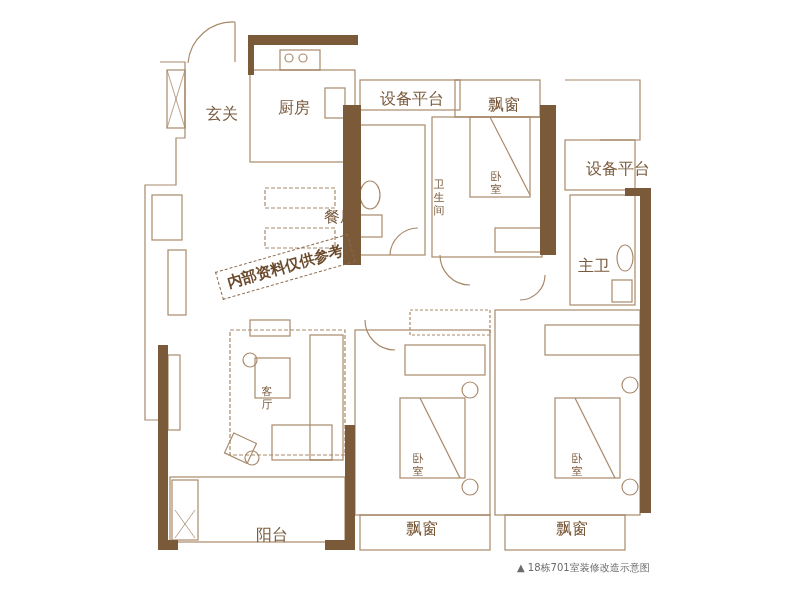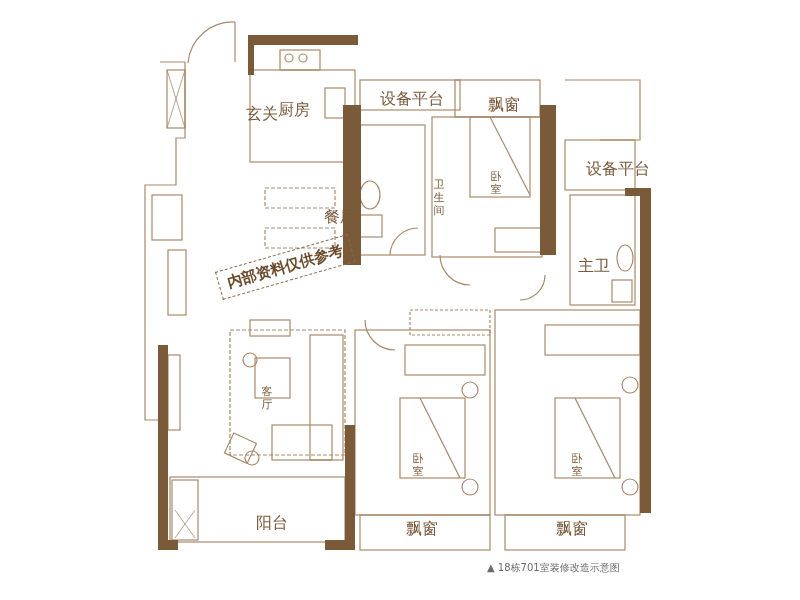--- a/index.html
+++ b/index.html
@@ -1,21 +1,21 @@
 <!DOCTYPE html>
 <html><head>
 <meta charset="utf-8">
 <style>
   html,body{margin:0;padding:0;background:#ffffff;}
   body{width:800px;height:600px;position:relative;overflow:hidden;font-family:"DejaVu Sans",sans-serif;}
   .plan{position:absolute;left:0;top:0;width:800px;height:600px;}
   .lbl{position:absolute;color:#7a5a3c;font-size:16px;line-height:13px;white-space:nowrap;}
   .vlbl{position:absolute;color:#7a5a3c;font-size:11px;line-height:13px;width:12px;word-break:break-all;text-align:center;}
   .stamp{position:absolute;left:215px;top:272px;padding:4px 8px;border:1px dashed #8b6a4a;color:#6b4a2c;font-weight:bold;font-size:15px;transform:rotate(-16deg);transform-origin:left top;white-space:nowrap;}
-  .caption{position:absolute;left:487px;top:561px;font-size:10px;color:#6b6b6b;white-space:nowrap;}
+  .caption{position:absolute;left:517px;top:561px;font-size:10px;color:#6b6b6b;white-space:nowrap;}
 </style>
 </head>
 <body>
 
 <svg class="plan" viewBox="0 0 800 600" xmlns="http://www.w3.org/2000/svg">
   <g fill="none" stroke="#a88a6c" stroke-width="1.2">
 
     <polyline points="160,62 185,62 185,138 176,138 176,185 145,185 145,420 160,420"></polyline>
     <rect x="167" y="70" width="18" height="58"></rect>
     <path d="M167,70 L185,128 M185,70 L167,128" stroke-width="0.8"></path>
@@ -99,30 +99,30 @@
     <rect x="540" y="105" width="16" height="150"></rect>
     <rect x="625" y="188" width="26" height="8"></rect>
     <rect x="640" y="188" width="11" height="325"></rect>
     <rect x="158" y="345" width="10" height="205"></rect>
     <rect x="345" y="425" width="10" height="125"></rect>
     <rect x="325" y="540" width="30" height="10"></rect>
     <rect x="158" y="540" width="20" height="10"></rect>
   </g>
 </svg>
 
-<span class="lbl" style="left:206px;top:107px;margin-left:40px;">玄关</span>
-<span class="lbl" style="left:278px;top:103px;">厨房</span>
+<span class="lbl" style="left:206px;top:107px;">玄关</span>
+<span class="lbl" style="left:278px;top:103px;font-family:Liberation Mono, monospace;">厨房</span>
 <span class="lbl" style="left:380px;top:92px;">设备平台</span>
 <span class="lbl" style="left:488px;top:98px;">飘窗</span>
 <span class="vlbl" style="left:396px;top:178px;margin-left:37px;">卫生间</span>
 <span class="vlbl" style="left:490px;top:170px;">卧室</span>
 <span class="lbl" style="left:586px;top:162px;">设备平台</span>
 <span class="lbl" style="left:292px;top:210px;margin-left:32px;">餐厅</span>
 <span class="lbl" style="left:578px;top:259px;">主卫</span>
 <span class="vlbl" style="left:261px;top:385px;">客厅</span>
 <span class="vlbl" style="left:412px;top:452px;">卧室</span>
 <span class="vlbl" style="left:571px;top:452px;">卧室</span>
-<span class="lbl" style="left:256px;top:516px;">阳台</span>
+<span class="lbl" style="left:256px;top:528px;">阳台</span>
 <span class="lbl" style="left:406px;top:522px;">飘窗</span>
 <span class="lbl" style="left:556px;top:522px;">飘窗</span>
 
 <div class="stamp">内部资料仅供参考</div>
 <div class="caption">▲ 18栋701室装修改造示意图</div>
 
 </body></html>

